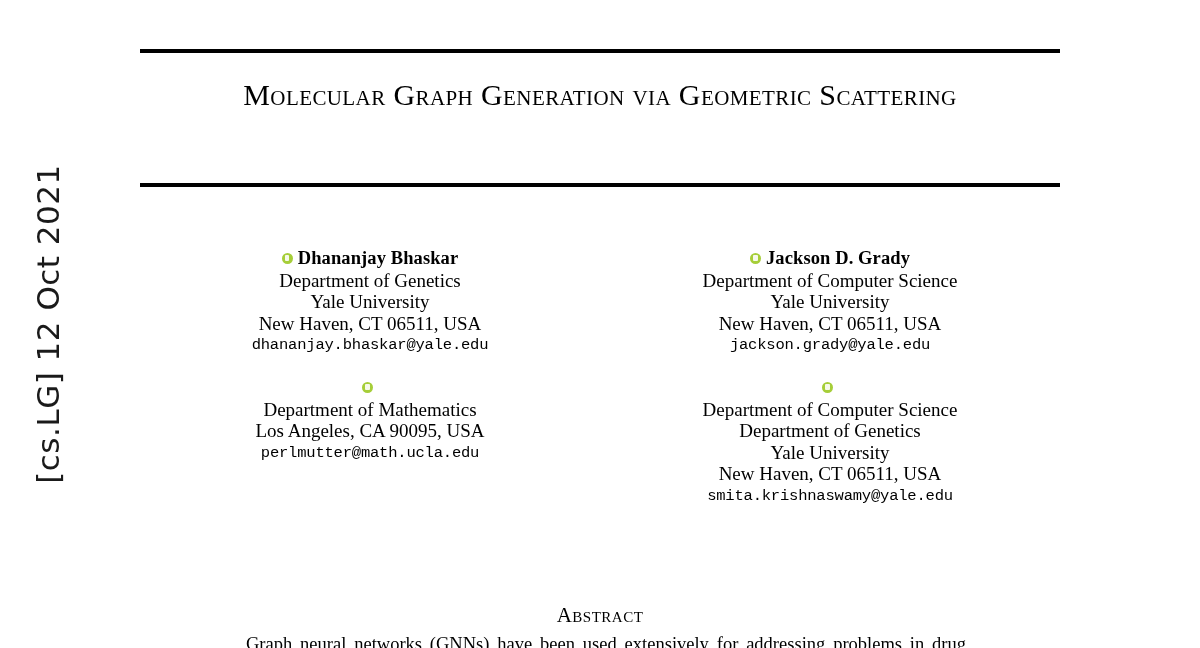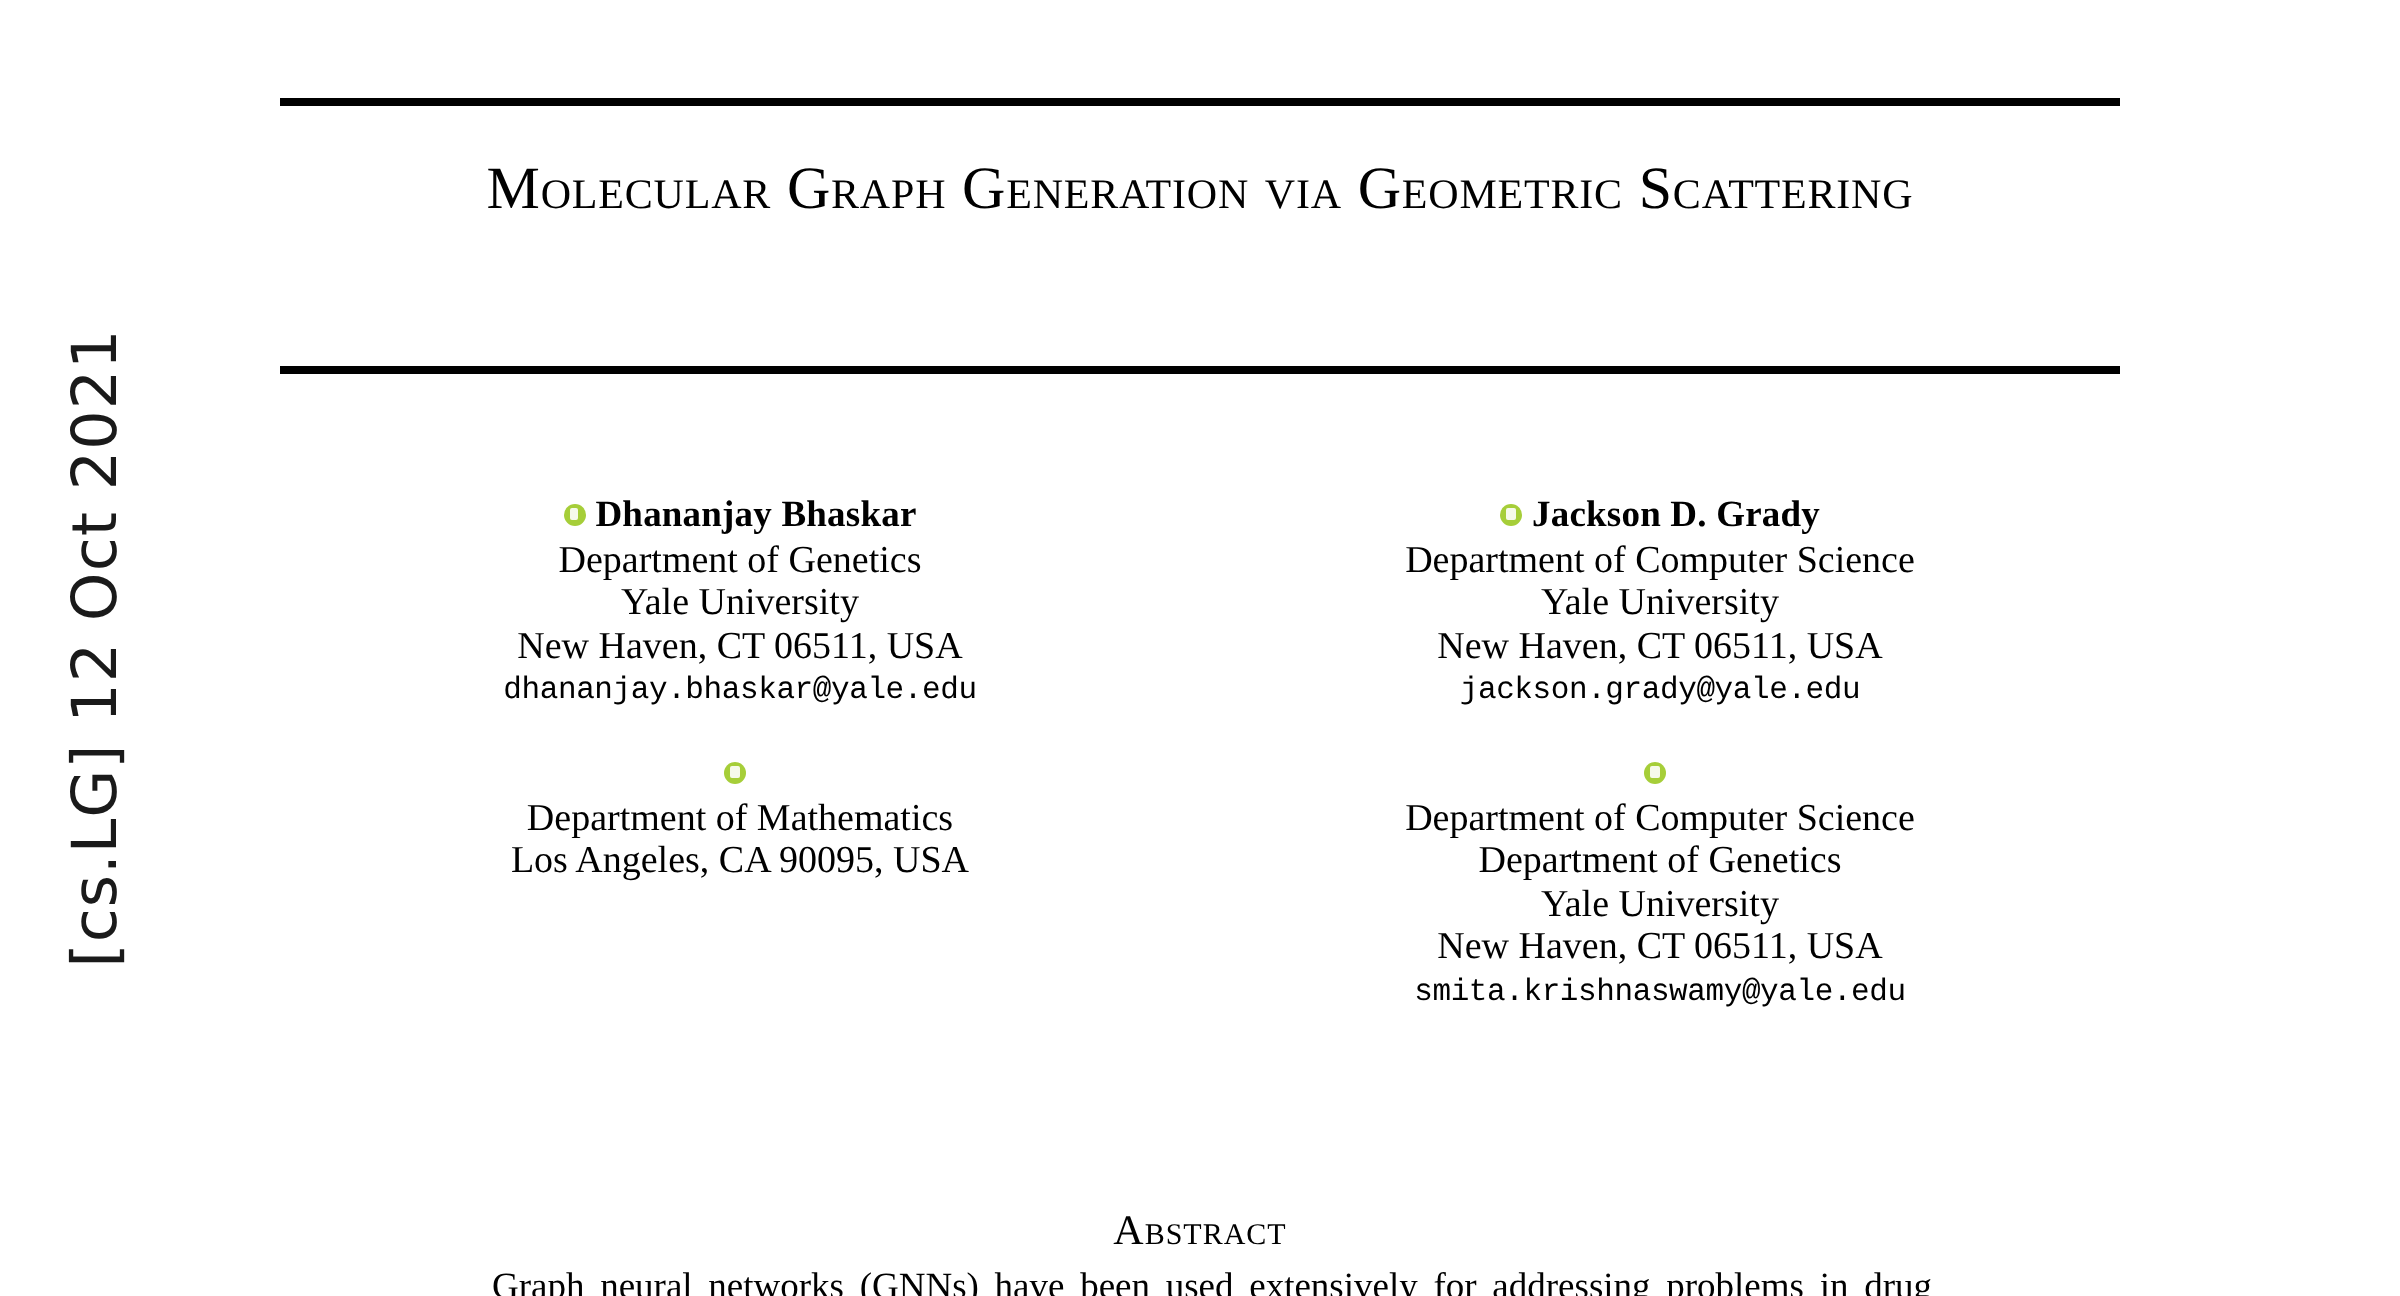--- a/index.html
+++ b/index.html
@@ -191,20 +191,21 @@
     </div>
 
     <div class="author-row second">
 
       <div class="author-block">
         <div class="author-name">
           <span class="orcid"></span>
         </div>
         <div class="affil">Department of Mathematics</div>
         <div class="affil">Los Angeles, CA 90095, USA</div>
+        <div class="email">perlmutter@math.ucla.edu</div>
       </div>
 
       <div class="author-block">
         <div class="author-name">
           <span class="orcid"></span>
         </div>
         <div class="affil">Department of Computer Science</div>
         <div class="affil">Department of Genetics</div>
         <div class="affil">Yale University</div>
         <div class="affil">New Haven, CT 06511, USA</div>

